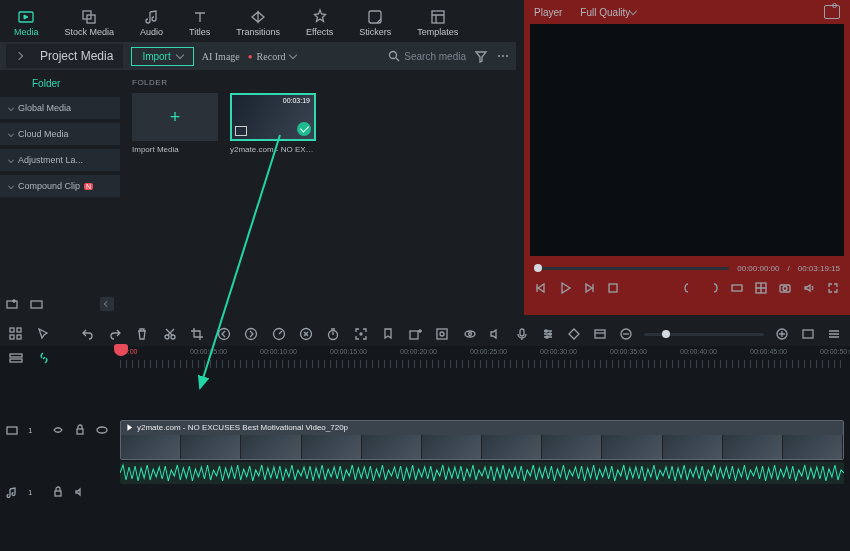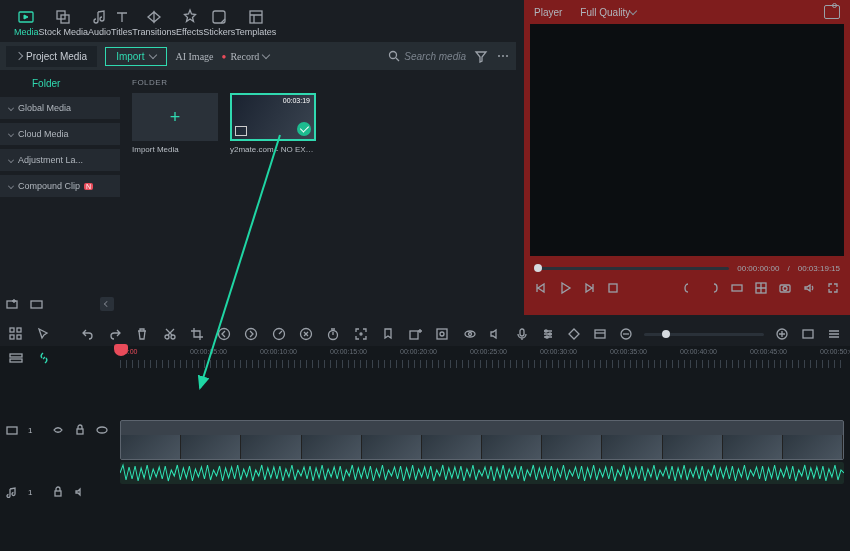--- a/index.html
+++ b/index.html
@@ -1,33 +1,33 @@
 <!DOCTYPE html>
 <html><head>
 <meta charset="utf-8">
 <style>
   * { margin:0; padding:0; box-sizing:border-box; }
   html,body { width:850px; height:551px; background:#1a1e23; font-family:Arial,Helvetica,sans-serif; color:#c0c5cc; overflow:hidden; }
   .wrap { position:relative; width:850px; height:551px; }
 
   
-  .topnav { display:flex; height:42px; padding:2px 14px 0 14px; align-items:center; background:#1a1e23; }
+  .topnav { display:flex; height:42px; padding:2px 14px 0 14px; gap:26px; align-items:center; background:#1a1e23; }
   .topnav .item { display:flex; flex-direction:column; align-items:center; font-size:9px; color:#c0c5cc; cursor:pointer; }
   .topnav .item.active { color:#30d9b0; }
   .topnav .icon { width:18px; height:18px; display:flex; align-items:center; justify-content:center; margin-bottom:1px; }
   .topnav .item.active .icon svg path, .topnav .item.active .icon svg rect { stroke:#30d9b0; }
 
   
   .subbar { position:absolute; top:42px; left:0; width:516px; height:28px; background:#262d33; display:flex; align-items:center; padding:0 6px; gap:8px; }
-  .proj-btn { background:#1c2228; border:none; color:#c8cdd4; font-size:10px; padding:5px 10px; display:flex; align-items:center; gap:4px; cursor:pointer; }
+  .proj-btn { background:#1c2228; border:none; color:#c8cdd4; font-size:12px; padding:5px 10px; display:flex; align-items:center; gap:18px; cursor:pointer; }
   .chev { display:inline-block; width:6px; height:6px; border-right:1px solid #8a9099; border-bottom:1px solid #8a9099; transform:rotate(-45deg); }
   .chev.down { transform:rotate(45deg); margin-top:-2px; }
   .import-btn { border:1px solid #30d9b0; color:#30d9b0; background:transparent; font-size:10px; padding:3px 10px; display:flex; align-items:center; gap:6px; cursor:pointer; }
   .ghost-btn { background:transparent; border:none; color:#b0b6bd; font-size:10px; display:flex; align-items:center; gap:4px; cursor:pointer;font-family:Liberation Serif, serif; }
-  .searchbox { margin-left:auto; display:flex; align-items:center; gap:4px; font-size:10px; color:#7c848e;font-style:italic; }
+  .searchbox { margin-left:auto; display:flex; align-items:center; gap:4px; font-size:10px; color:#7c848e; }
   .filter-icn, .more-icn { width:14px; height:14px; display:flex; align-items:center; justify-content:center; cursor:pointer; }
 
   
   .sidebar { position:absolute; top:70px; left:0; width:120px; height:245px; background:#1a1e23; }
   .side-head { color:#30d9b0; font-size:10px; padding:8px 0 8px 32px; }
   .side-item { background:#242a31; margin-bottom:4px; padding:6px 8px; font-size:9px; color:#b0b6bd; display:flex; align-items:center; gap:4px; cursor:pointer; }
   .side-item .tag { background:#e84b5a; color:#fff; font-size:7px; padding:0 2px; border-radius:2px; }
   .side-bottom { position:absolute; bottom:4px; left:6px; right:6px; display:flex; align-items:center; gap:10px; }
   .mini-ic { width:14px; height:14px; cursor:pointer; display:flex; align-items:center; justify-content:center; }
   .collapse { width:14px; height:14px; background:#2a3139; border-radius:2px; margin-left:auto; display:flex; align-items:center; justify-content:center; cursor:pointer; }
@@ -562,20 +562,24 @@
               <path d="M4 5V3a2 2 0 0 1 4 0v2" class="stroke"></path>
             </svg>
           </span>
         <span>
             <svg width="12" height="12">
               <ellipse cx="6" cy="6" rx="5" ry="3" class="stroke"></ellipse>
             </svg>
           </span>
       </div>
       <div class="clip">
+        <div class="clip-lbl">
+            <span class="pic"></span>
+            <span>y2mate.com - NO EXCUSES  Best Motivational Video_720p</span>
+          </div>
         <div class="clip-thumbs">
             <div></div>
             <div></div>
             <div></div>
             <div></div>
             <div></div>
             <div></div>
             <div></div>
             <div></div>
             <div></div>

